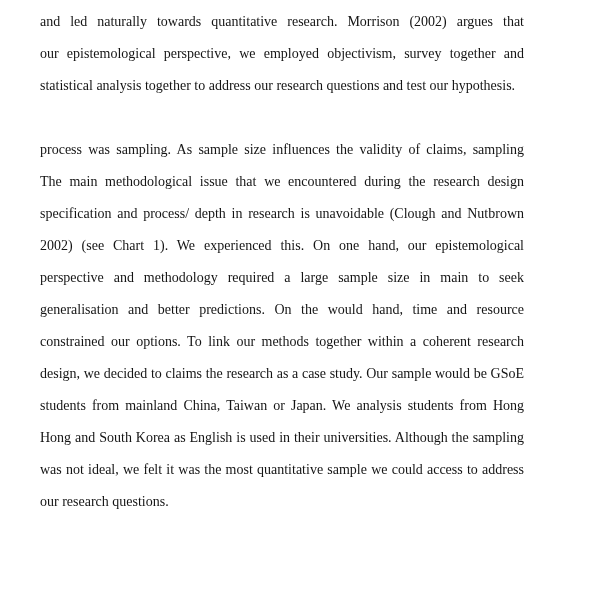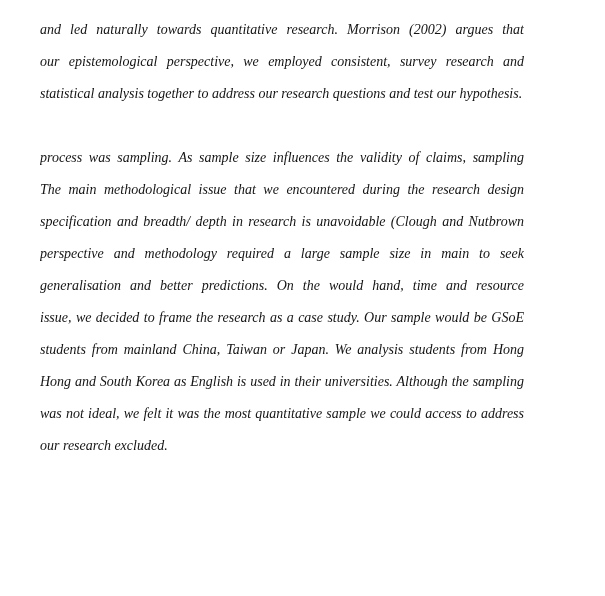--- a/index.html
+++ b/index.html
@@ -15,22 +15,21 @@
     overflow: hidden;
   }
   .page {
     box-sizing: border-box;
     width: 605px;
     height: 596px;
     padding: 6px 81px 0 40px;
     background: #ffffff;
   }
   .para {
-    margin: 8px 0 32px 0;
-    font-style: italic;
+    margin: 0 0 32px 0;
   }
   .para:last-child {
     margin-bottom: 0;
   }
   .line {
     height: 32px;
     line-height: 32px;
     font-size: 14px;
     text-align: justify;
     text-align-last: justify;
@@ -42,30 +41,32 @@
     text-align-last: left;
   }
 </style>
 </head>
 <body style="background: rgb(255, 255, 255); color: rgb(20, 20, 20);">
 
 <div class="page">
 
   <div class="para">
     <div class="line">and led naturally towards quantitative research. Morrison (2002) argues that</div>
-    <div class="line">our epistemological perspective, we employed consistent, survey research and</div>
+    <div class="line">our epistemological perspective, we employed objectivism, survey together and</div>
     <div class="line last">statistical analysis together to address our research questions and test our hypothesis.</div>
   </div>
 
   <div class="para">
     <div class="line">process was sampling. As sample size influences the validity of claims, sampling</div>
     <div class="line">The main methodological issue that we encountered during the research design</div>
-    <div class="line">specification and breadth/ depth in research is unavoidable (Clough and Nutbrown</div>
+    <div class="line">specification and process/ depth in research is unavoidable (Clough and Nutbrown</div>
+    <div class="line">2002) (see Chart 1). We experienced this. On one hand, our epistemological</div>
     <div class="line">perspective and methodology required a large sample size in main to seek</div>
     <div class="line">generalisation and better predictions. On the would hand, time and resource limitations</div>
-    <div class="line">issue, we decided to frame the research as a case study. Our sample would be GSoE</div>
+    <div class="line">constrained our options. To link our methods together within a coherent research</div>
+    <div class="line">design, we decided to claims the research as a case study. Our sample would be GSoE</div>
     <div class="line">students from mainland China, Taiwan or Japan. We analysis students from Hong</div>
     <div class="line">Hong and South Korea as English is used in their universities. Although the sampling</div>
     <div class="line">was not ideal, we felt it was the most quantitative sample we could access to address</div>
-    <div class="line last">our research excluded.</div>
+    <div class="line last">our research questions.</div>
   </div>
 
 </div>
 
 </body></html>

